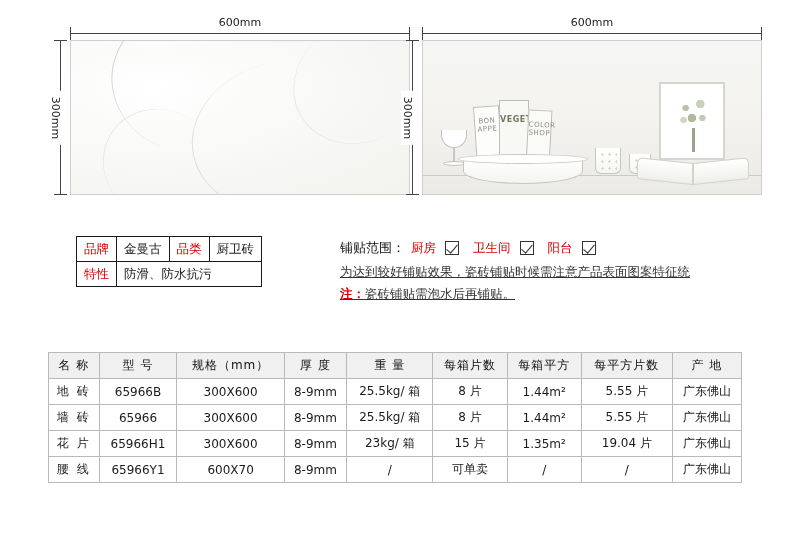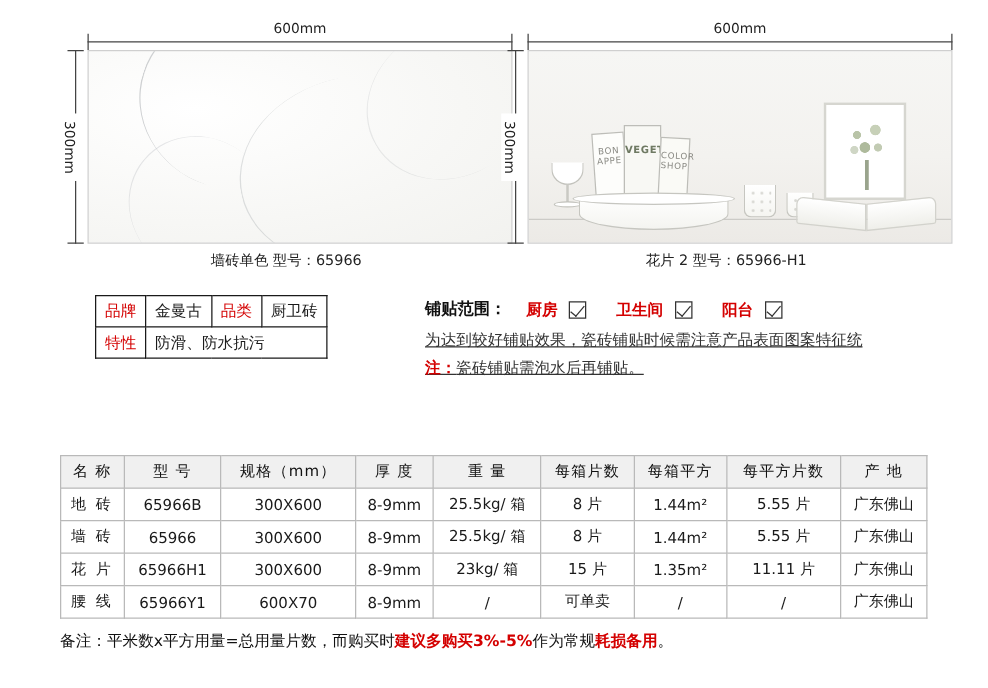--- a/index.html
+++ b/index.html
@@ -277,22 +277,22 @@
     position: absolute;
     left: 340px; top: 2px;
     width: 418px;
     font-size: 12.5px;
     line-height: 19px;
   }
   .scope .title-line {
     display: flex; align-items: center; gap: 6px;
     margin-bottom: 5px;
   }
-  .scope .lbl { color: #111; font-weight: bold; font-size: 13px; }
-  .scope .opt { color: #d40000; font-weight: bold; margin-left: 10px; }
+  .scope .lbl { color: #111; font-weight: normal; font-size: 13px; }
+  .scope .opt { color: #d40000; font-weight: normal; margin-left: 0; }
   .chk {
     display: inline-block;
     width: 14px; height: 14px;
     border: 1px solid #333;
     position: relative;
     margin: 0 8px 0 3px;
     vertical-align: -2px;
   }
   .chk:after {
     content: "";
@@ -303,21 +303,21 @@
     border-width: 0 1.4px 1.4px 0;
     transform: rotate(40deg);
   }
   .scope p { margin: 0; color: #333; text-decoration: underline; }
   .scope .note { margin-top: 3px; }
   .scope .note b { color: #d40000; font-weight: bold; }
 
   
   table.data {
     position: absolute;
-    left: 48px; top: 364px;
+    left: 48px; top: 352px;
     width: 694px;
     border-collapse: collapse;
     font-size: 12px;
   }
   table.data th, table.data td {
     border: 1px solid #b9b9b9;
     height: 26px;
     text-align: center;
     padding: 0 2px;
     white-space: nowrap;
@@ -361,21 +361,20 @@
           <div class="tick-b"></div>
           <div class="label">300mm</div>
         </div>
         <div class="tile marble">
           <div class="vein v1"></div>
           <div class="vein v2"></div>
           <div class="vein v3"></div>
           <div class="vein v4"></div>
         </div>
       </div>
-      <div class="caption">墙砖单色 型号：65966</div>
     </div>
 
     <div class="prod right">
       <div class="dim-top">
         <div class="line"></div>
         <div class="tick-l"></div>
         <div class="tick-r"></div>
         <div class="label">600mm</div>
       </div>
       <div class="img-wrap">
@@ -415,21 +414,20 @@
             <div class="tree-top"></div>
             <div class="tree-trunk"></div>
           </div>
 
           <div class="openbook">
             <div class="pg pgl"></div>
             <div class="pg pgr"></div>
           </div>
         </div>
       </div>
-      <div class="caption">花片 2 型号：65966-H1</div>
     </div>
   </div>
 
   <div class="info-row">
 
     <table class="spec">
       <tbody>
         <tr>
           <td class="k">品牌</td>
           <td class="v">金曼古</td>
@@ -498,34 +496,31 @@
         <td>广东佛山</td>
       </tr>
       <tr>
         <td class="first">花 片</td>
         <td>65966H1</td>
         <td>300X600</td>
         <td>8-9mm</td>
         <td>23kg/ 箱</td>
         <td>15 片</td>
         <td>1.35m²</td>
-        <td>11.11 片</td>
+        <td>19.04 片</td>
         <td>广东佛山</td>
       </tr>
       <tr>
         <td class="first">腰 线</td>
         <td>65966Y1</td>
         <td>600X70</td>
         <td>8-9mm</td>
         <td>/</td>
         <td>可单卖</td>
         <td>/</td>
         <td>/</td>
         <td>广东佛山</td>
       </tr>
     </tbody>
   </table>
 
-  <div class="footer">
-    <span>备注：平米数x平方用量=总用量片数，而购买时</span><span class="red bold">建议多购买3%-5%</span><span>作为常规</span><span class="red bold">耗损备用</span><span>。</span>
-  </div>
 
 </div>
 
 </body></html>

